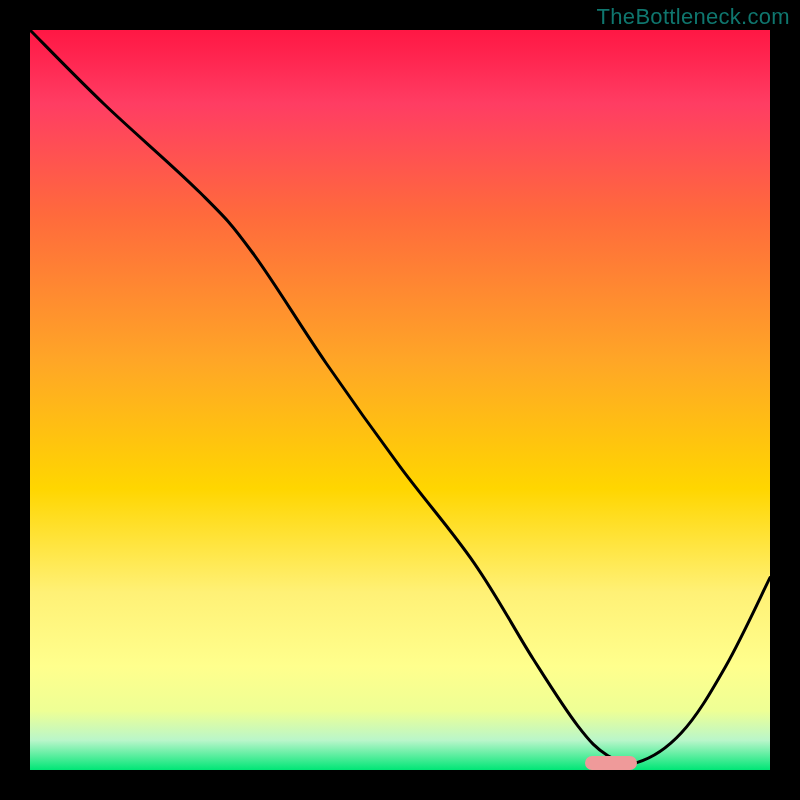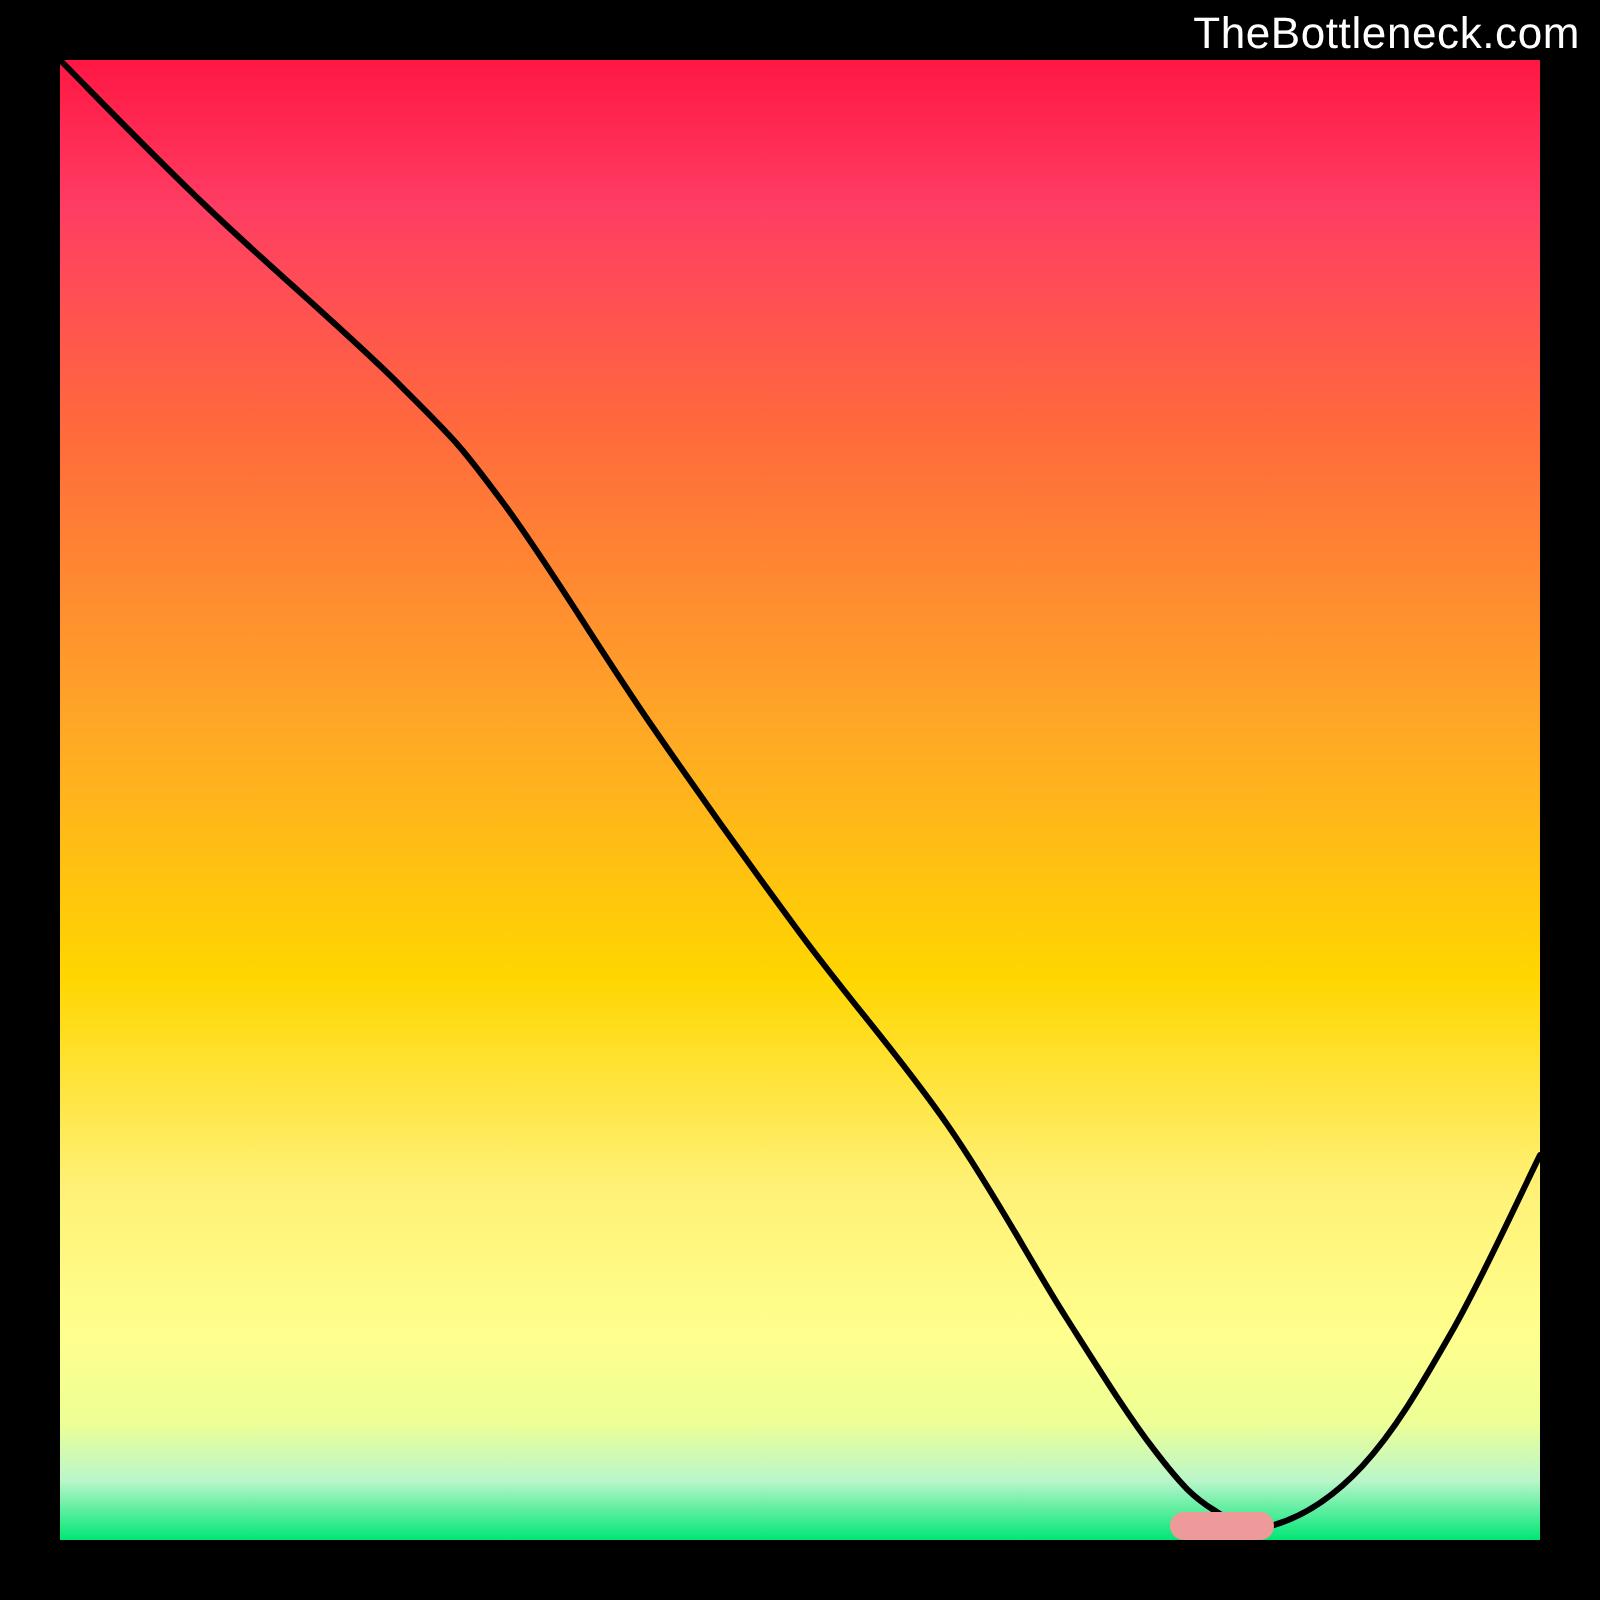--- a/index.html
+++ b/index.html
@@ -13,21 +13,21 @@
   .container {
     position: relative;
     width: 800px;
     height: 800px;
     background: #000;
   }
   .watermark {
     position: absolute;
     top: 4px;
     right: 10px;
-    color: #ffffff;
+    color: #0f766e;
     font-size: 22px;
     font-weight: 500;
     letter-spacing: 0.3px;
     z-index: 10;
   }
   .plot-frame {
     position: absolute;
     left: 30px;
     top: 30px;
     width: 740px;

